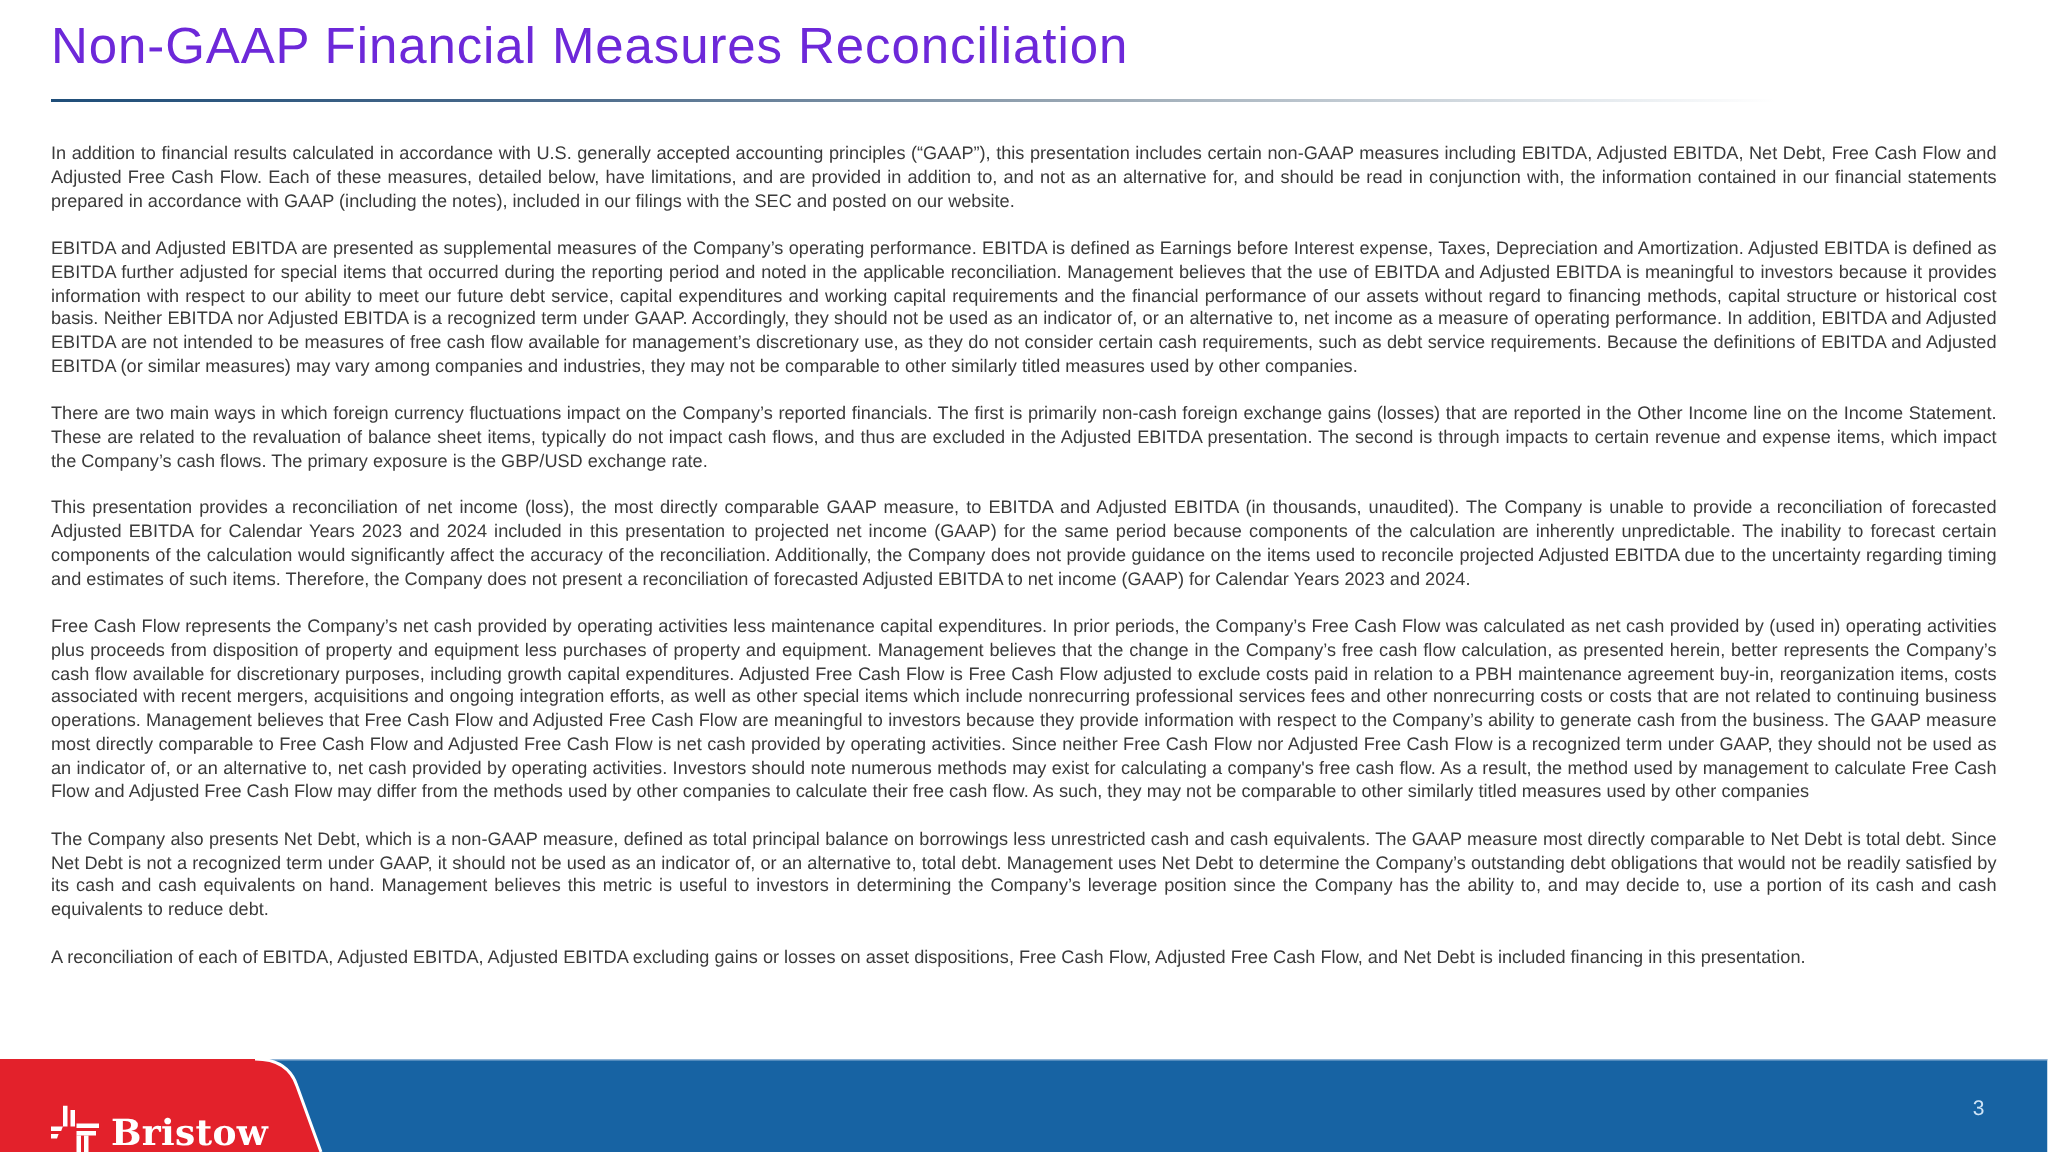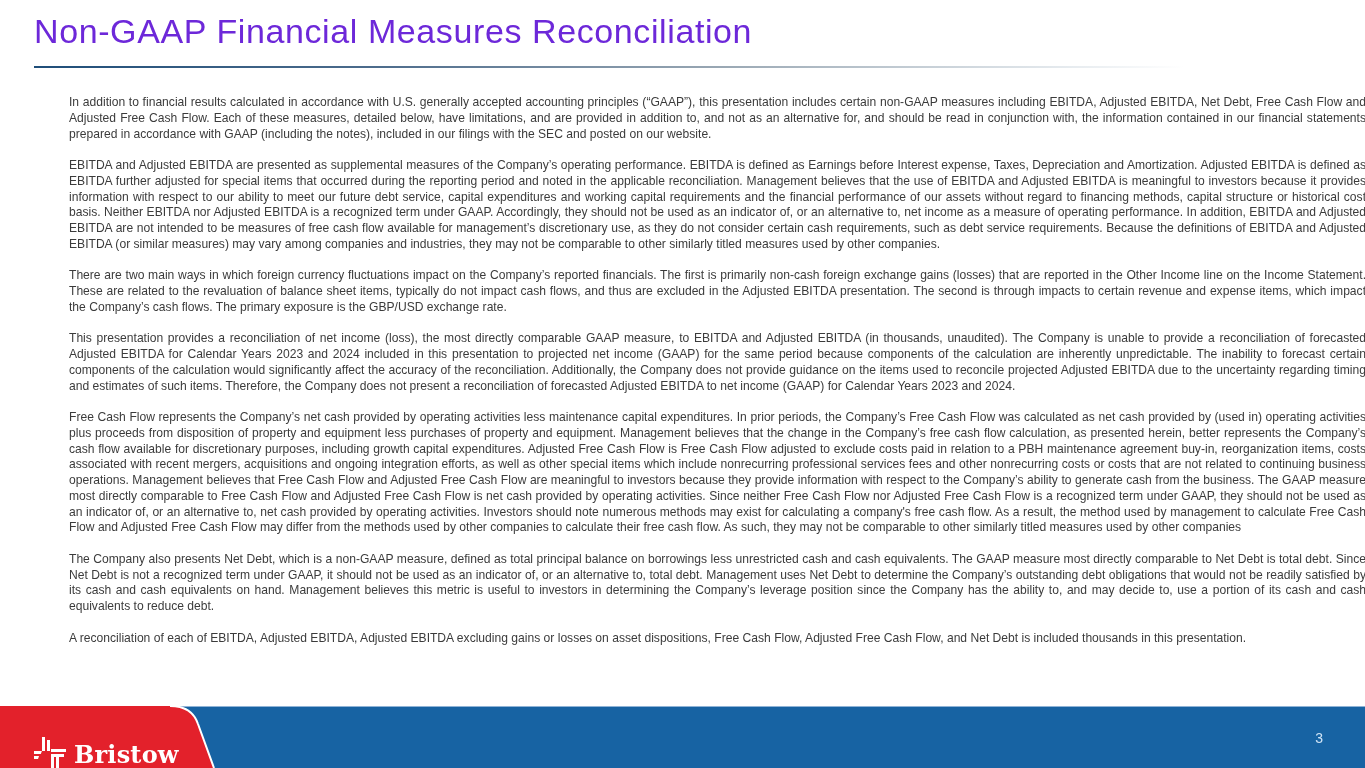--- a/index.html
+++ b/index.html
@@ -14,21 +14,20 @@
       font-weight: normal; margin: 0; white-space: nowrap;
     }
     .title-rule {
       position: absolute; left: 34px; top: 66px; width: 1150px; height: 2px;
       background: linear-gradient(to right, #1f4e79 0%, #4d6c8c 30%, #9aa8b4 60%, #e6ebef 90%, rgba(255,255,255,0) 100%);
     }
     .body-text {
       position: absolute; left: 34px; top: 95px; width: 1297px;
       font-size: 12.1px; line-height: 15.75px; color: #3b3b3b;
       text-align: justify;
-      margin-left: 35px;
     }
     .body-text p { margin: 0 0 15.75px 0; }
     .footer {
       position: absolute; left: 0; top: 706px; width: 1365px; height: 62px;
       background: #1763a3;
       border-top: 1px solid #8fb3d6;
     }
     .footer-red {
       position: absolute; left: 0; top: 706px; width: 220px; height: 62px;
     }
@@ -51,21 +50,21 @@
 <h1 class="title">Non-GAAP Financial Measures Reconciliation</h1>
 <div class="title-rule"></div>
 
 <div class="body-text">
   <p>In addition to financial results calculated in accordance with U.S. generally accepted accounting principles (“GAAP”), this presentation includes certain non-GAAP measures including EBITDA, Adjusted EBITDA, Net Debt, Free Cash Flow and Adjusted Free Cash Flow. Each of these measures, detailed below, have limitations, and are provided in addition to, and not as an alternative for, and should be read in conjunction with, the information contained in our financial statements prepared in accordance with GAAP (including the notes), included in our filings with the SEC and posted on our website.</p>
   <p>EBITDA and Adjusted EBITDA are presented as supplemental measures of the Company’s operating performance. EBITDA is defined as Earnings before Interest expense, Taxes, Depreciation and Amortization. Adjusted EBITDA is defined as EBITDA further adjusted for special items that occurred during the reporting period and noted in the applicable reconciliation. Management believes that the use of EBITDA and Adjusted EBITDA is meaningful to investors because it provides information with respect to our ability to meet our future debt service, capital expenditures and working capital requirements and the financial performance of our assets without regard to financing methods, capital structure or historical cost basis. Neither EBITDA nor Adjusted EBITDA is a recognized term under GAAP. Accordingly, they should not be used as an indicator of, or an alternative to, net income as a measure of operating performance. In addition, EBITDA and Adjusted EBITDA are not intended to be measures of free cash flow available for management’s discretionary use, as they do not consider certain cash requirements, such as debt service requirements. Because the definitions of EBITDA and Adjusted EBITDA (or similar measures) may vary among companies and industries, they may not be comparable to other similarly titled measures used by other companies.</p>
   <p>There are two main ways in which foreign currency fluctuations impact on the Company’s reported financials. The first is primarily non-cash foreign exchange gains (losses) that are reported in the Other Income line on the Income Statement. These are related to the revaluation of balance sheet items, typically do not impact cash flows, and thus are excluded in the Adjusted EBITDA presentation. The second is through impacts to certain revenue and expense items, which impact the Company’s cash flows. The primary exposure is the GBP/USD exchange rate.</p>
   <p>This presentation provides a reconciliation of net income (loss), the most directly comparable GAAP measure, to EBITDA and Adjusted EBITDA (in thousands, unaudited). The Company is unable to provide a reconciliation of forecasted Adjusted EBITDA for Calendar Years 2023 and 2024 included in this presentation to projected net income (GAAP) for the same period because components of the calculation are inherently unpredictable. The inability to forecast certain components of the calculation would significantly affect the accuracy of the reconciliation. Additionally, the Company does not provide guidance on the items used to reconcile projected Adjusted EBITDA due to the uncertainty regarding timing and estimates of such items. Therefore, the Company does not present a reconciliation of forecasted Adjusted EBITDA to net income (GAAP) for Calendar Years 2023 and 2024.</p>
   <p>Free Cash Flow represents the Company’s net cash provided by operating activities less maintenance capital expenditures. In prior periods, the Company’s Free Cash Flow was calculated as net cash provided by (used in) operating activities plus proceeds from disposition of property and equipment less purchases of property and equipment. Management believes that the change in the Company’s free cash flow calculation, as presented herein, better represents the Company’s cash flow available for discretionary purposes, including growth capital expenditures. Adjusted Free Cash Flow is Free Cash Flow adjusted to exclude costs paid in relation to a PBH maintenance agreement buy-in, reorganization items, costs associated with recent mergers, acquisitions and ongoing integration efforts, as well as other special items which include nonrecurring professional services fees and other nonrecurring costs or costs that are not related to continuing business operations. Management believes that Free Cash Flow and Adjusted Free Cash Flow are meaningful to investors because they provide information with respect to the Company’s ability to generate cash from the business. The GAAP measure most directly comparable to Free Cash Flow and Adjusted Free Cash Flow is net cash provided by operating activities. Since neither Free Cash Flow nor Adjusted Free Cash Flow is a recognized term under GAAP, they should not be used as an indicator of, or an alternative to, net cash provided by operating activities. Investors should note numerous methods may exist for calculating a company's free cash flow. As a result, the method used by management to calculate Free Cash Flow and Adjusted Free Cash Flow may differ from the methods used by other companies to calculate their free cash flow. As such, they may not be comparable to other similarly titled measures used by other companies</p>
   <p>The Company also presents Net Debt, which is a non-GAAP measure, defined as total principal balance on borrowings less unrestricted cash and cash equivalents. The GAAP measure most directly comparable to Net Debt is total debt. Since Net Debt is not a recognized term under GAAP, it should not be used as an indicator of, or an alternative to, total debt. Management uses Net Debt to determine the Company’s outstanding debt obligations that would not be readily satisfied by its cash and cash equivalents on hand. Management believes this metric is useful to investors in determining the Company’s leverage position since the Company has the ability to, and may decide to, use a portion of its cash and cash equivalents to reduce debt.</p>
-  <p>A reconciliation of each of EBITDA, Adjusted EBITDA, Adjusted EBITDA excluding gains or losses on asset dispositions, Free Cash Flow, Adjusted Free Cash Flow, and Net Debt is included thousands in this presentation.</p>
+  <p>A reconciliation of each of EBITDA, Adjusted EBITDA, Adjusted EBITDA excluding gains or losses on asset dispositions, Free Cash Flow, Adjusted Free Cash Flow, and Net Debt is included financing in this presentation.</p>
 </div>
 
 <div class="footer"></div>
 <svg class="footer-red" viewBox="0 0 220 62" width="220" height="62">
   <path d="M0 0 L170 0 Q192 0 198 18 L214 62 L0 62 Z" fill="#e3212b"></path>
   <path d="M170 0 Q192 0 198 18 L214 62" fill="none" stroke="#ffffff" stroke-width="2"></path>
 </svg>
 
 <div class="logo">
   <svg width="32" height="34" viewBox="0 0 32 34">

